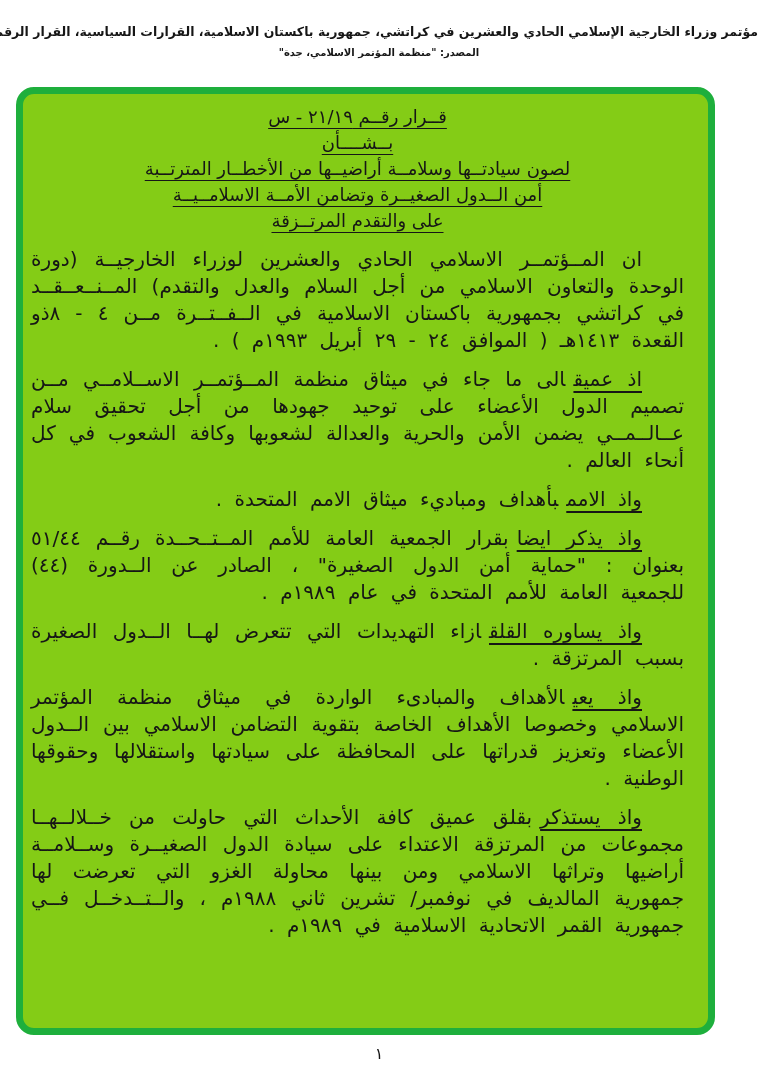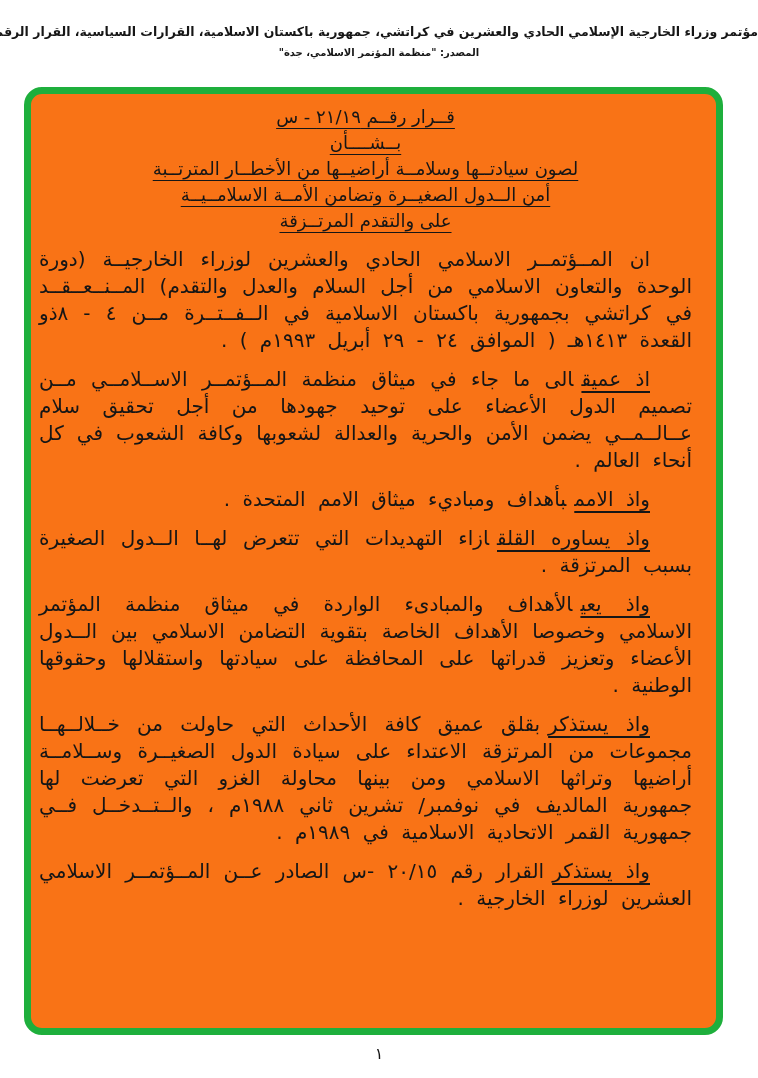--- a/index.html
+++ b/index.html
@@ -24,30 +24,30 @@
     white-space: nowrap;
     letter-spacing: 0;
   }
   .header-line2 {
     font-size: 10px;
     font-weight: bold;
     margin-top: 8px;
   }
   .frame {
     position: absolute;
-    left: 24px;
+    left: 16px;
     top: 87px;
     width: 699px;
     height: 948px;
     box-sizing: border-box;
     border: 7px solid #1eaf3c;
     border-radius: 18px;
     padding: 6px 24px 0 8px;
     direction: rtl;
-    background: #f97316;
+    background: #84cc16;
   }
   .title-block {
     text-align: center;
     font-size: 18px;
     line-height: 26px;
     margin: 4px 0 12px 0;
   }
   .title-line {
     text-decoration: underline;
     text-underline-offset: 5px;
@@ -93,24 +93,24 @@
     <div class="title-line">أمن الــدول الصغيــرة وتضامن الأمــة الاسلامــيــة</div>
     <div class="title-line">على والتقدم المرتــزقة</div>
   </div>
 
   <div class="para"><span>ان المــؤتمــر الاسلامي الحادي والعشرين لوزراء الخارجيــة (دورة الوحدة والتعاون الاسلامي من أجل السلام والعدل والتقدم) المــنــعــقــد في كراتشي بجمهورية باكستان الاسلامية في الــفــتــرة مــن ٤ - ٨ذو القعدة ١٤١٣هـ ( الموافق ٢٤ - ٢٩ أبريل ١٩٩٣م ) .</span></div>
 
   <div class="para"><span class="lead">اذ عميق</span><span>الى ما جاء في ميثاق منظمة المــؤتمــر الاســلامــي مــن تصميم الدول الأعضاء على توحيد جهودها من أجل تحقيق سلام عــالــمــي يضمن الأمن والحرية والعدالة لشعوبها وكافة الشعوب في كل أنحاء العالم .</span></div>
 
   <div class="para"><span class="lead">واذ الامم</span><span>بأهداف ومباديء ميثاق الامم المتحدة .</span></div>
 
+  <div class="para"><span class="lead">واذ يذكر ايضا</span><span>بقرار الجمعية العامة للأمم المــتــحــدة رقــم ٥١/٤٤ بعنوان : "حماية أمن الدول الصغيرة" ، الصادر عن الــدورة (٤٤) للجمعية العامة للأمم المتحدة في عام ١٩٨٩م .</span></div>
 
   <div class="para"><span class="lead">واذ يساوره القلق</span><span>ازاء التهديدات التي تتعرض لهــا الــدول الصغيرة بسبب المرتزقة .</span></div>
 
   <div class="para"><span class="lead">واذ يعي</span><span>الأهداف والمبادىء الواردة في ميثاق منظمة المؤتمر الاسلامي وخصوصا الأهداف الخاصة بتقوية التضامن الاسلامي بين الــدول الأعضاء وتعزيز قدراتها على المحافظة على سيادتها واستقلالها وحقوقها الوطنية .</span></div>
 
   <div class="para"><span class="lead">واذ يستذكر</span><span>بقلق عميق كافة الأحداث التي حاولت من خــلالــهــا مجموعات من المرتزقة الاعتداء على سيادة الدول الصغيــرة وســلامــة أراضيها وتراثها الاسلامي ومن بينها محاولة الغزو التي تعرضت لها جمهورية المالديف في نوفمبر/ تشرين ثاني ١٩٨٨م ، والــتــدخــل فــي جمهورية القمر الاتحادية الاسلامية في ١٩٨٩م .</span></div>
 
-  <div class="para"><span class="lead">واذ يستذكر</span><span>القرار رقم ٢٠/١٥ -س الصادر عــن المــؤتمــر الاسلامي العشرين لوزراء الخارجية .</span></div>
 
 </div>
 
 <div class="page-number">١</div>
 
 </body></html>

